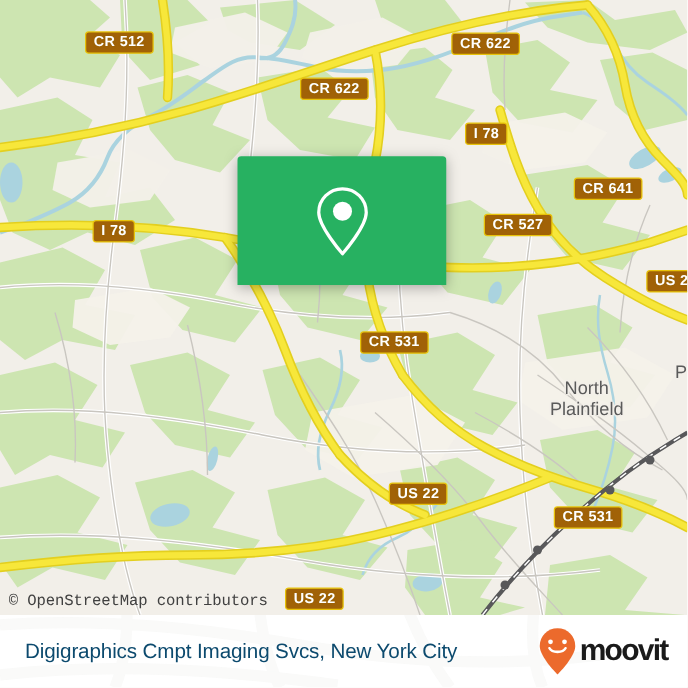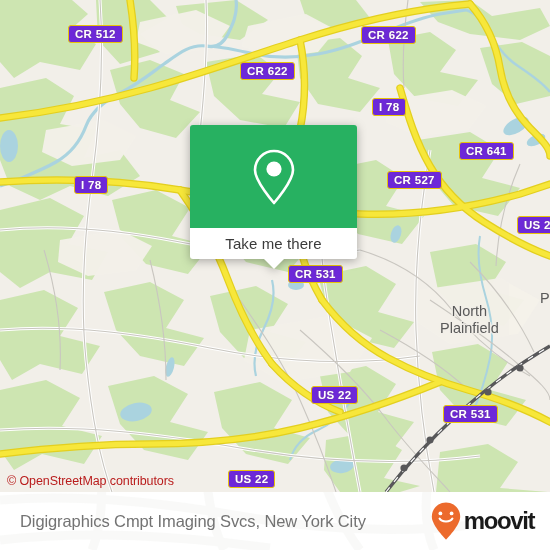--- a/index.html
+++ b/index.html
@@ -36,31 +36,32 @@
     position: absolute;
     left: 0; top: 0;
   }
 
   
   .osm-attrib {
     position: absolute;
     left: 7px;
     bottom: 4px;
     font-size: 12.5px;
-    color: #b91c1c;
+    color: #404040;
     letter-spacing: -0.1px;
     z-index: 40;
     white-space: nowrap;
+    font-family: Liberation Mono, monospace;
   }
 
   
   .shield {
     position: absolute;
     z-index: 25;
-    background: #6d28d9;
+    background: #a16207;
     border: 1.6px solid #e8c30a;
     border-radius: 3px;
     color: #ffffff;
     font-size: 11.5px;
     font-weight: bold;
     letter-spacing: 0.3px;
     padding: 1.5px 6px 2.5px 6px;
     line-height: 12px;
     white-space: nowrap;
     text-shadow: 0 0 2px rgba(120,105,0,0.35);
@@ -145,21 +146,21 @@
   #footer-inner {
     position: relative;
     height: 100%;
     display: flex;
     align-items: center;
     justify-content: space-between;
     padding: 0 16px 0 20px;
     box-sizing: border-box;
   }
   #footer-title {
-    color: #737373;
+    color: #0c4a6e;
     font-size: 16.5px;
     letter-spacing: -0.1px;
     white-space: nowrap;
     text-align: right;
   }
   #brand {
     display: flex;
     align-items: center;
     gap: 2px;
   }
@@ -376,24 +377,20 @@
 
     <div class="osm-attrib">© OpenStreetMap contributors</div>
 
     <div id="popup">
       <div class="popup-head">
         <svg width="48" height="60" viewBox="0 0 48 60">
           <path d="M24 4 C13.5 4 5 12.5 5 23 C5 34.5 24 56 24 56 C24 56 43 34.5 43 23 C43 12.5 34.5 4 24 4 Z" fill="none" stroke="#ffffff" stroke-width="2.6" stroke-linejoin="round"></path>
           <circle cx="24" cy="22" r="7.6" fill="#ffffff"></circle>
         </svg>
       </div>
-      <div class="popup-foot">
-        <span class="popup-foot-label">Take me there</span>
-        <span class="popup-tail"></span>
-      </div>
     </div>
   </div>
 
   <div id="footer">
     <svg id="footer-watermark" width="550" height="550" viewBox="0 0 550 550">
       <g stroke="#9aa08e" stroke-width="9" fill="none">
         <path d="M0,500 C80,494 160,502 240,516 C320,530 400,534 480,524"></path>
         <path d="M100,470 C104,500 100,530 92,550"></path>
         <path d="M206,470 C208,500 214,530 224,550"></path>
         <path d="M320,470 C330,500 342,526 360,550"></path>

